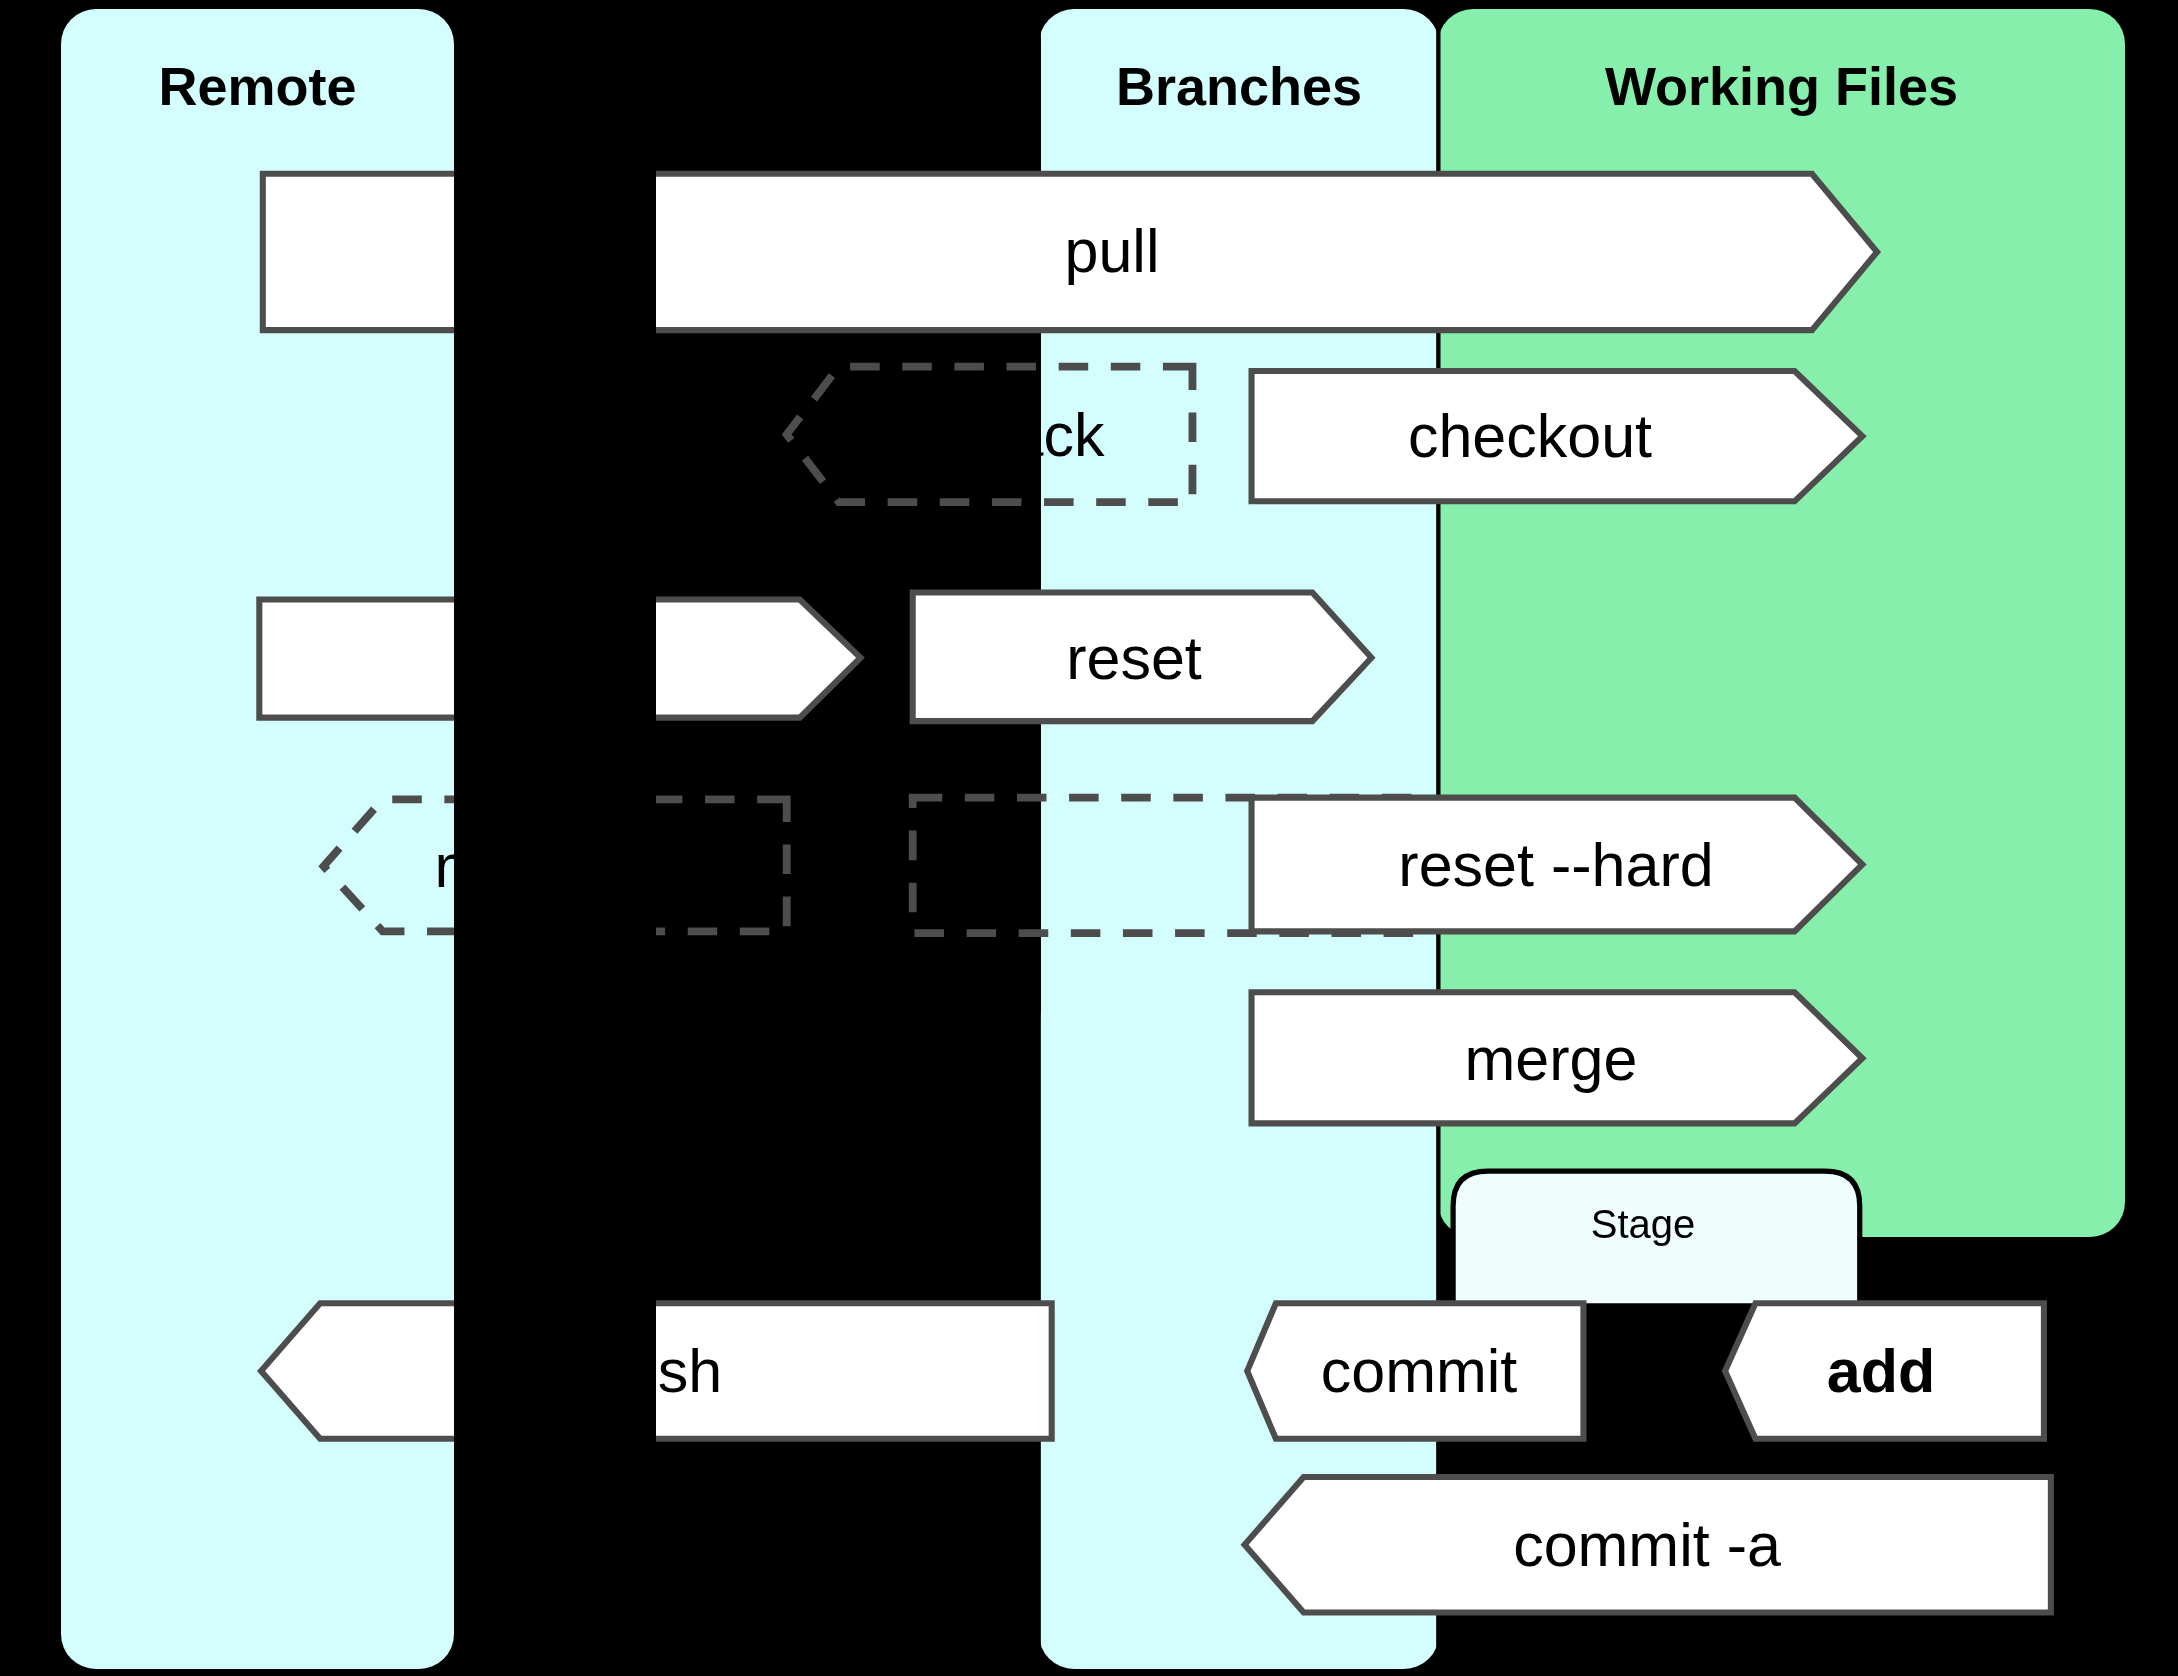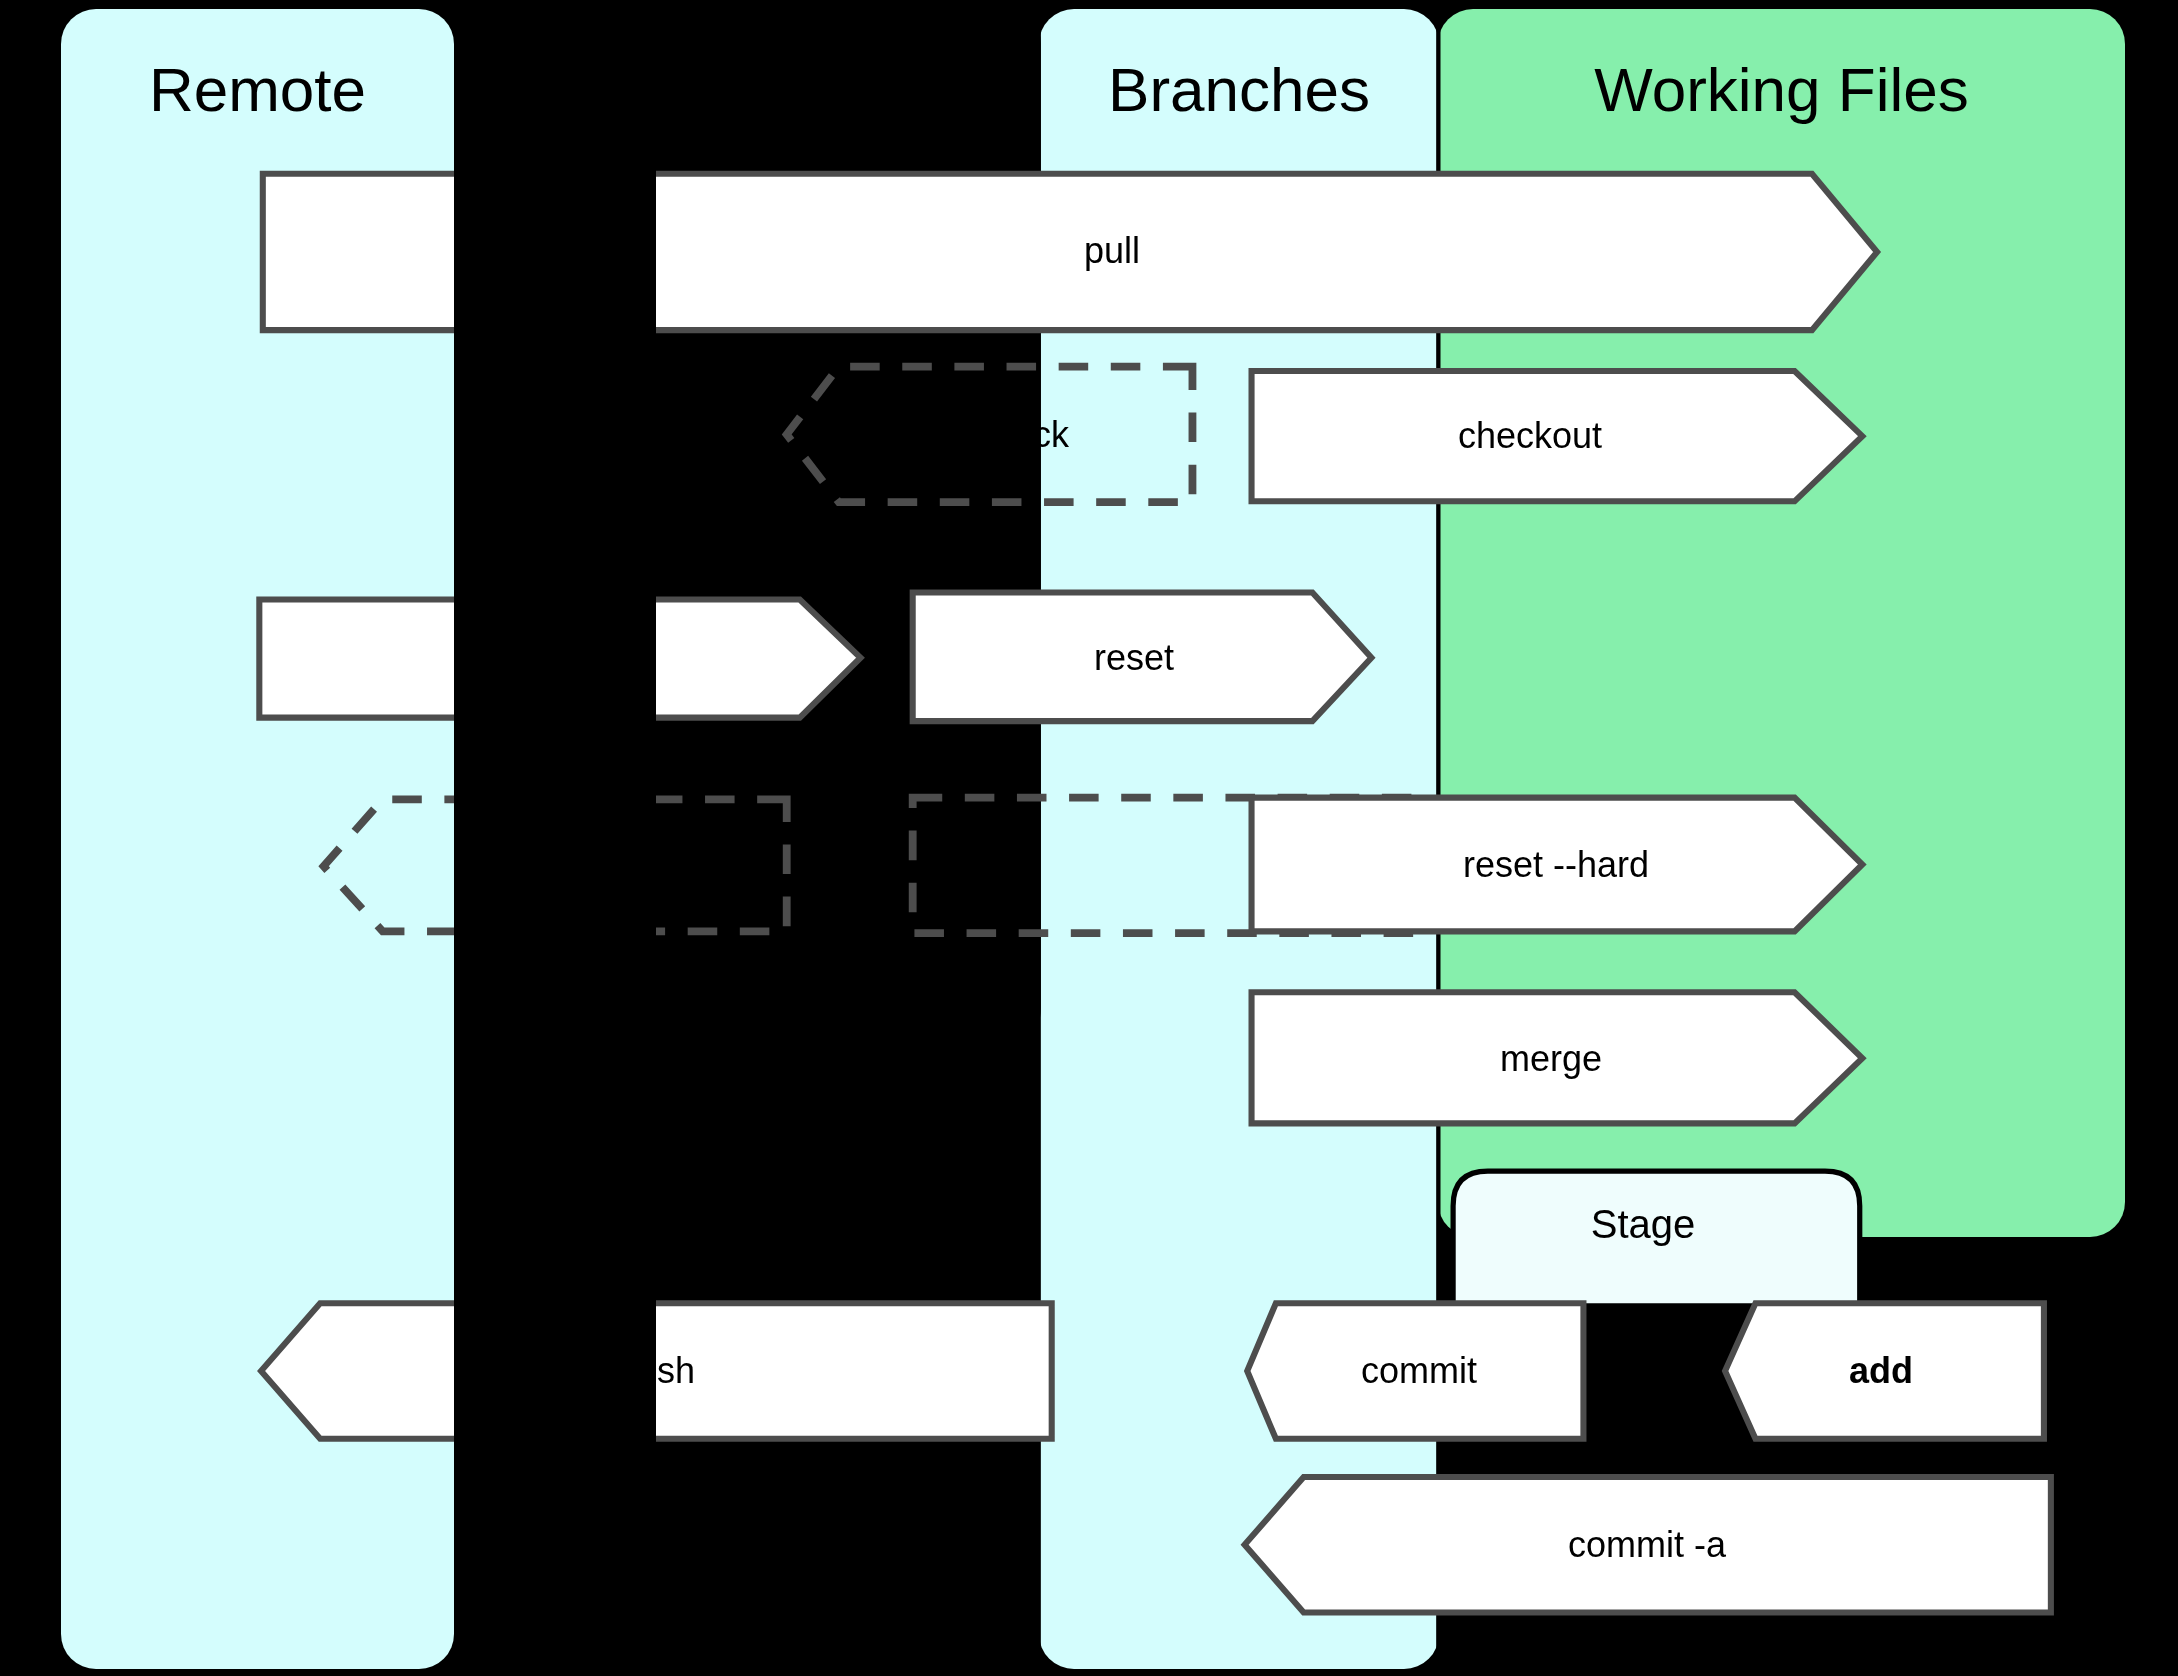--- a/index.html
+++ b/index.html
@@ -20,38 +20,39 @@
   .lane {
     position: absolute;
     box-sizing: border-box;
   }
   .lane-label {
     position: absolute;
     top: 50px;
     left: 0;
     right: 0;
     text-align: center;
-    font-size: 62px;
+    font-size: 54px;
     color: #000000;
     line-height: 1;
     white-space: nowrap;
+    font-weight: bold;
   }
   
   #vec {
     position: absolute;
     left: 0; top: 0;
     width: 2179px;
     height: 1676px;
     overflow: visible;
   }
   
   .shape-label {
     position: absolute;
     color: #000000;
-    font-size: 36px;
+    font-size: 61px;
     line-height: 1;
     white-space: nowrap;
     text-align: center;
     transform: translate(-50%, -50%);
     pointer-events: none;
   }
   .stage-label {
     position: absolute;
     color: #000000;
     font-size: 40px;

